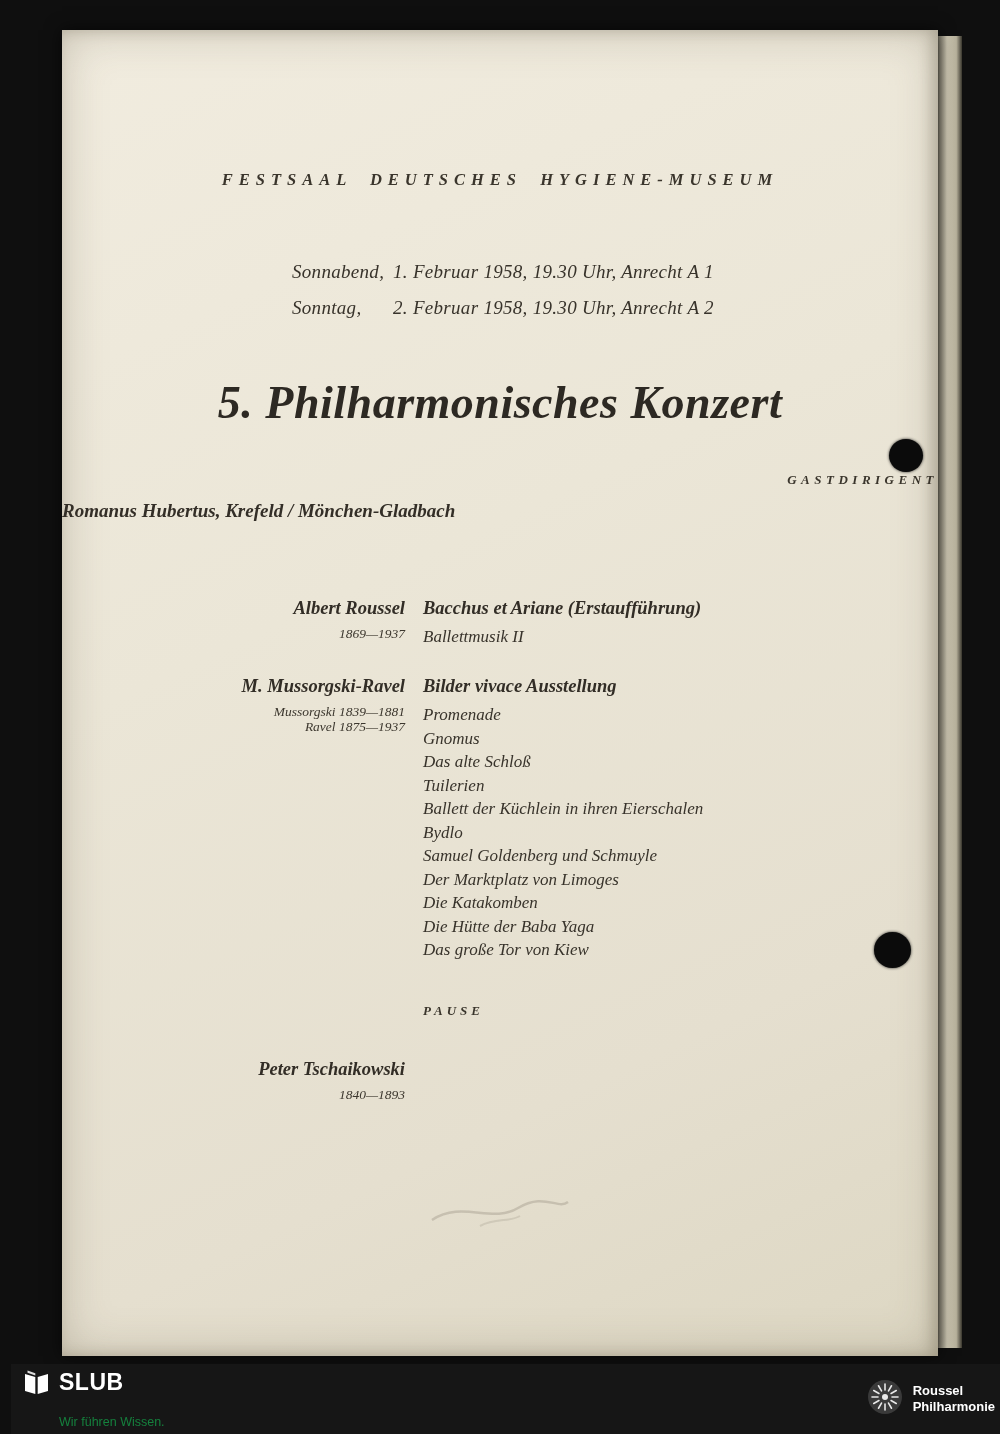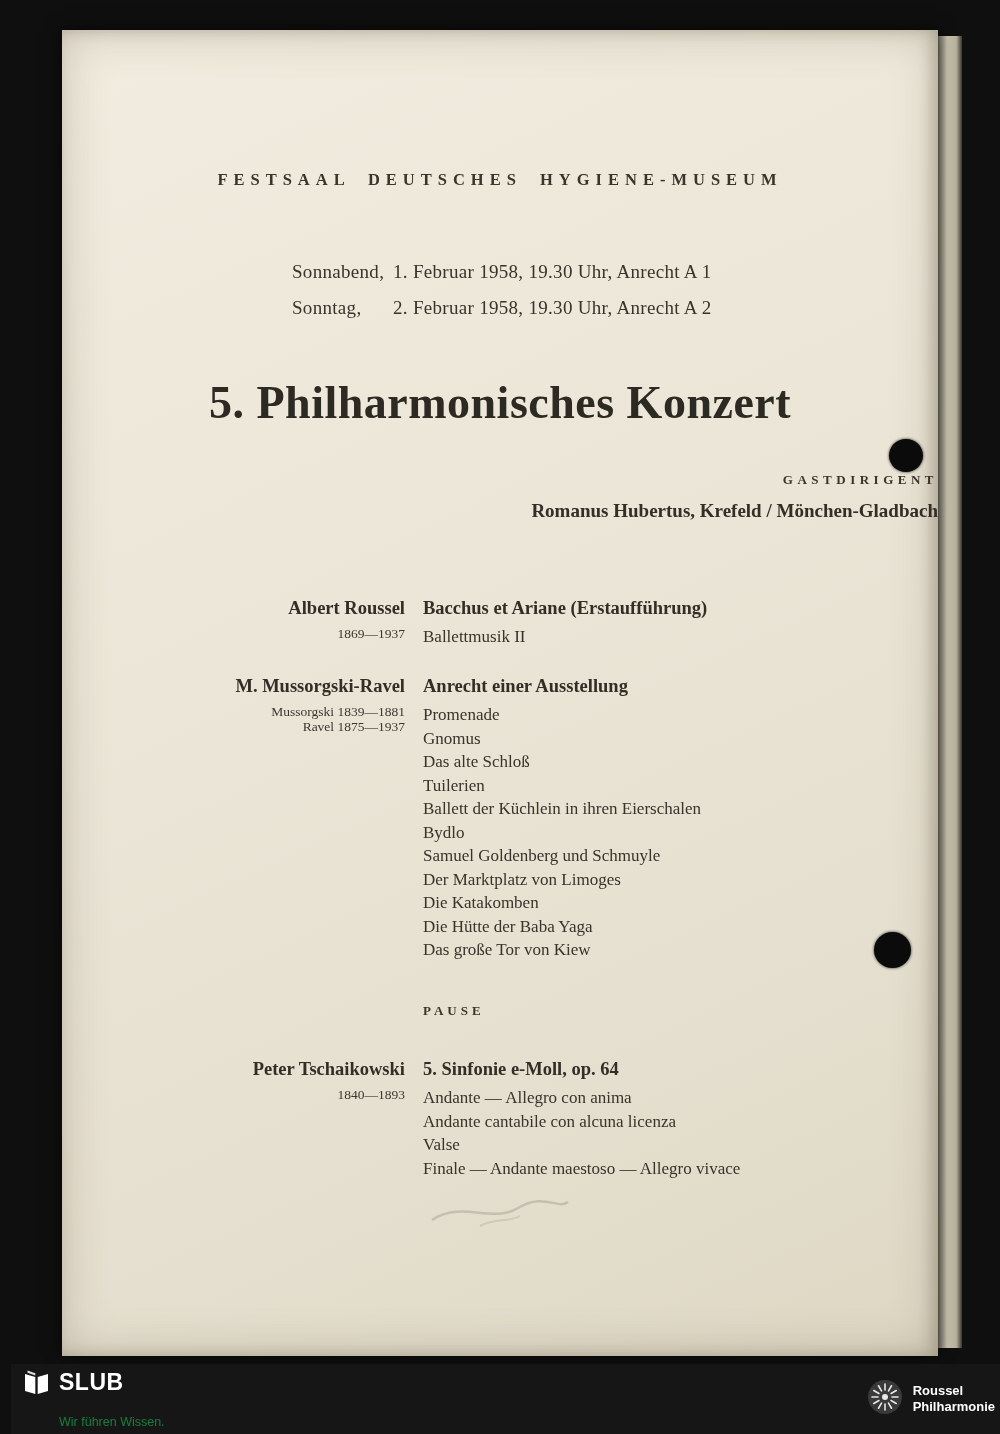--- a/index.html
+++ b/index.html
@@ -16,20 +16,21 @@
     position:absolute; left:936px; top:36px; width:26px; height:1312px;
     background:linear-gradient(90deg,#4a463b 0%, #8d8878 14%, #cfc9b4 42%, #b7b19c 78%, #3a372e 100%);
   }
 
   
   .scan-page {
     position:absolute; left:62px; top:30px; width:876px; height:1326px;
     background:linear-gradient(155deg,#f1ecdf 0%, #ebe6d7 40%, #e5dfcf 75%, #ddd7c3 100%);
     box-shadow: inset 0 0 46px rgba(92,82,60,0.28), inset -6px 0 14px rgba(70,62,45,0.25), 0 0 16px rgba(0,0,0,0.65);
     color:#38332b;
+    font-style:italic;
   }
 
   .venue {
     position:absolute; top:140px; left:0; width:100%;
     text-align:center;
     font-size:16.5px; font-weight:bold; letter-spacing:6px; word-spacing:8px;
     color:#3a352c;
   }
 
   .date-block { position:absolute; top:224px; left:230px; font-size:19px; letter-spacing:.3px; }
@@ -44,24 +45,23 @@
   }
 
   .gast {
     position:absolute; top:442px; left:0; width:100%;
     text-align:right;
     font-size:13px; font-weight:600; letter-spacing:4.5px;
     color:#3a352c;
   }
   .conductor {
     position:absolute; top:470px; left:0; width:100%;
-    text-align:right;
+    text-align:left;
     font-size:19px; font-weight:bold;
     color:#332e27;
-    padding-left:36px;
   }
 
   .prog-row {
     position:absolute; left:28px; right:40px;
     display:grid; grid-template-columns:315px 1fr; column-gap:18px;
   }
   .row-1 { top:566px; }
   .row-2 { top:632px;margin-top:12px; }
   .row-3 { top:1027px; }
   .cell-left  { text-align:right; }
@@ -139,21 +139,21 @@
 
     <div class="prog-row row-2">
       <div class="cell-left">
         <div class="composer">M. Mussorgski-Ravel</div>
         <div class="life">
           <div>Mussorgski 1839—1881</div>
           <div>Ravel 1875—1937</div>
         </div>
       </div>
       <div class="cell-right">
-        <div class="work">Anrecht einer Ausstellung</div>
+        <div class="work">Bilder vivace Ausstellung</div>
         <div class="movements">
           <div>Promenade</div>
           <div>Gnomus</div>
           <div>Das alte Schloß</div>
           <div>Tuilerien</div>
           <div>Ballett der Küchlein in ihren Eierschalen</div>
           <div>Bydlo</div>
           <div>Samuel Goldenberg und Schmuyle</div>
           <div>Der Marktplatz von Limoges</div>
           <div>Die Katakomben</div>
@@ -163,29 +163,20 @@
       </div>
     </div>
 
     <div class="pause">PAUSE</div>
 
     <div class="prog-row row-3">
       <div class="cell-left">
         <div class="composer">Peter Tschaikowski</div>
         <div class="life">
           <div>1840—1893</div>
-        </div>
-      </div>
-      <div class="cell-right">
-        <div class="work">5. Sinfonie e-Moll, op. 64</div>
-        <div class="movements">
-          <div>Andante — Allegro con anima</div>
-          <div>Andante cantabile con alcuna licenza</div>
-          <div>Valse</div>
-          <div>Finale — Andante maestoso — Allegro vivace</div>
         </div>
       </div>
     </div>
 
     <div class="hole hole-1"></div>
     <div class="hole hole-2"></div>
 
     <svg class="pencil" width="160" height="60" viewBox="0 0 160 60">
       <path d="M12 42 C 42 22, 72 46, 98 30 S 138 32, 148 24" stroke="rgba(95,88,74,0.22)" stroke-width="2.5" fill="none"></path>
       <path d="M60 48 C 75 40, 90 44, 100 38" stroke="rgba(95,88,74,0.15)" stroke-width="2" fill="none"></path>

